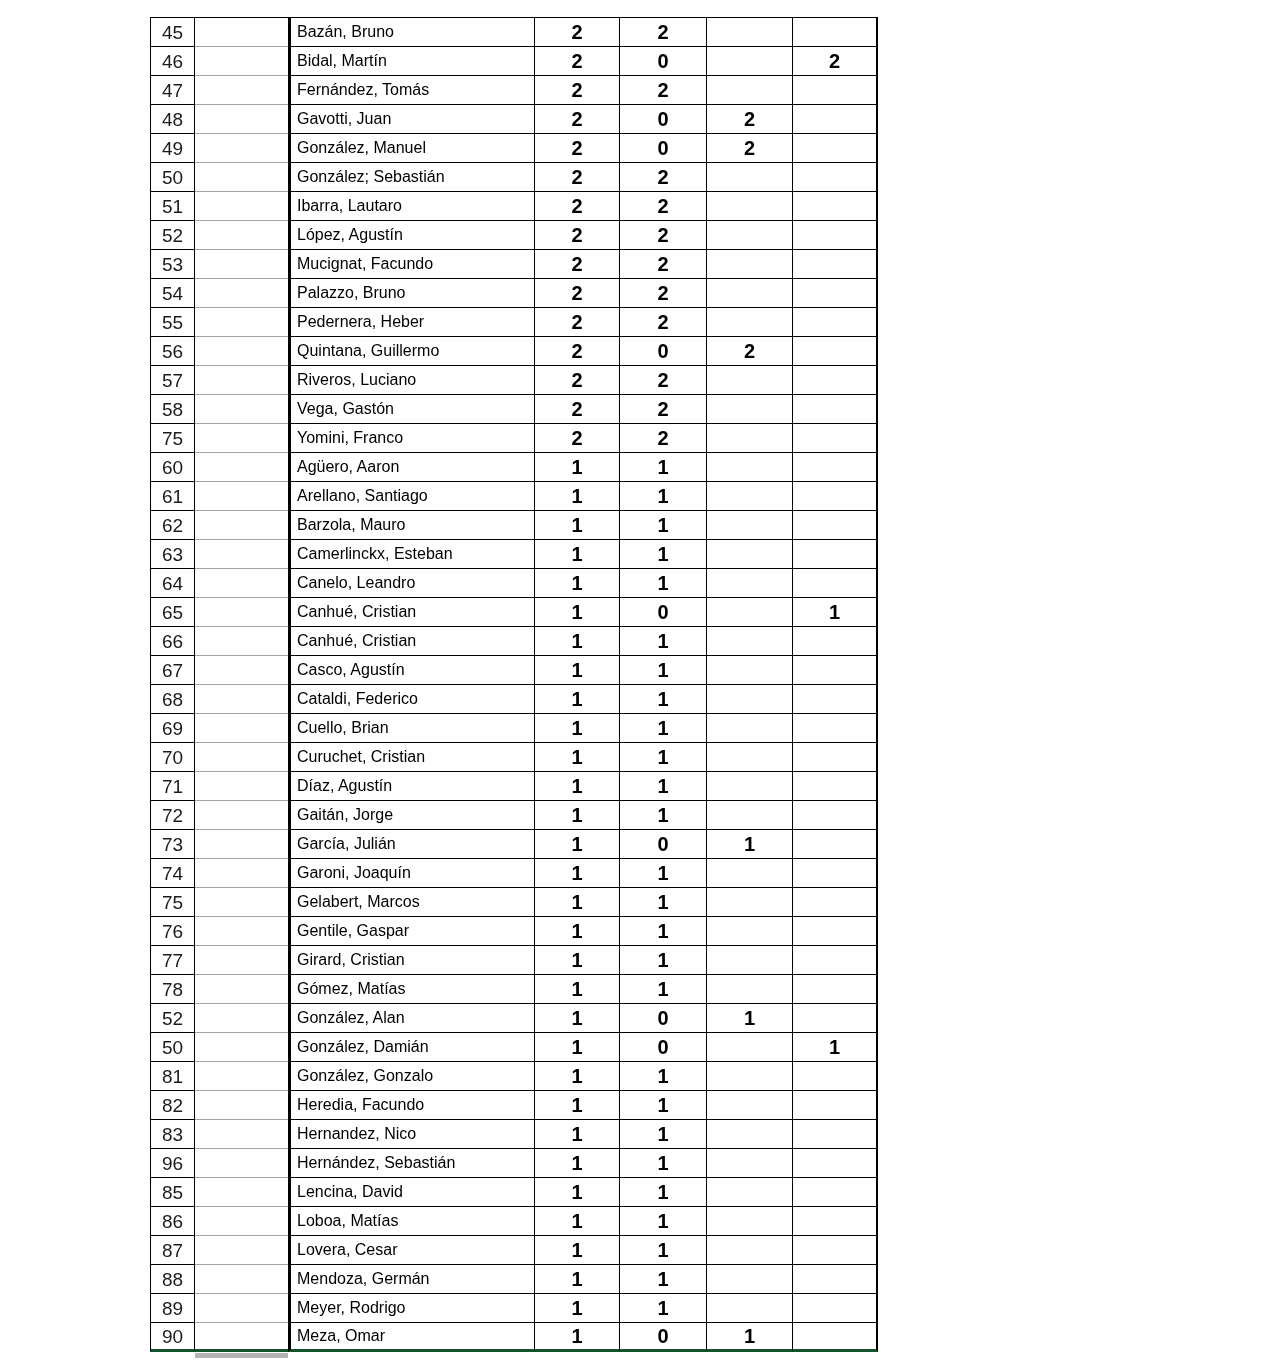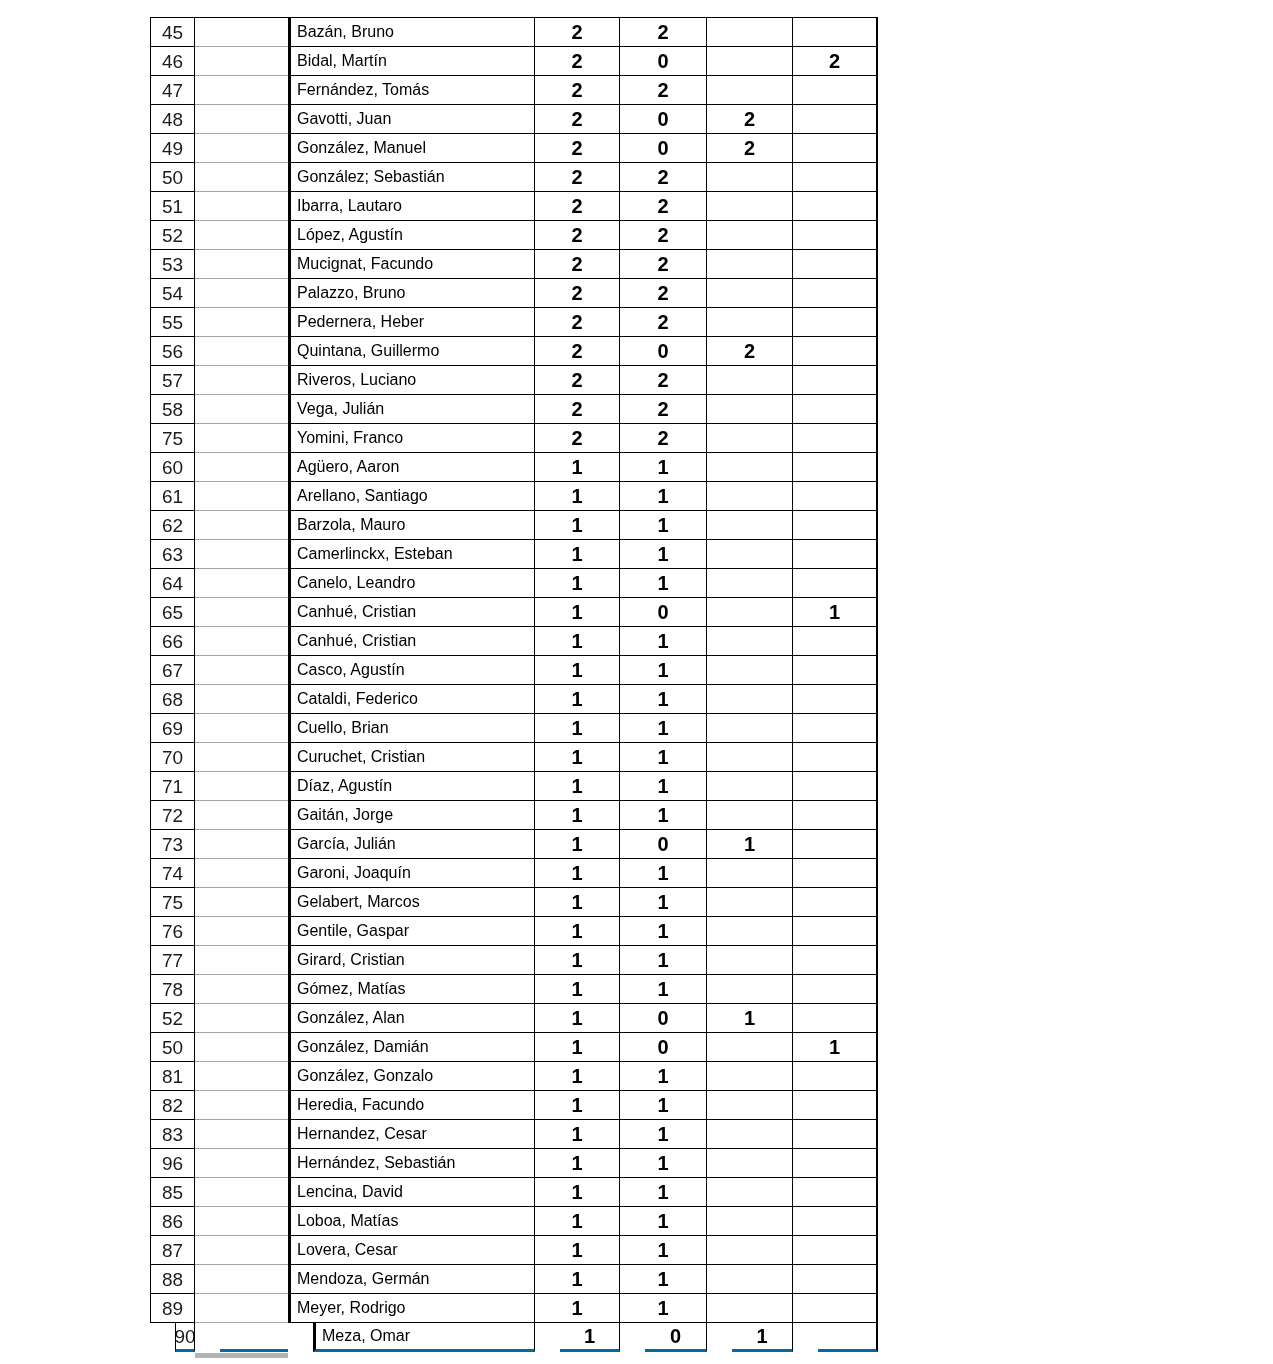--- a/index.html
+++ b/index.html
@@ -57,22 +57,21 @@
   }
   .c-score {
     border-bottom: 1px solid #000000;
     justify-content: center;
     font-size: 20px;
     font-weight: bold;
   }
   .c-s1, .c-s2, .c-s3 { border-right: 1px solid #000000; }
   .c-s4 { border-right: 2px solid #000000; }
   .row.last .cell {
-    border-bottom: 3px solid #0369a1;
-    margin-left: 25px;
+    border-bottom: 3px solid #14532d;
   }
   .gridline-stub {
     position: absolute;
     left: 45px;
     top: 1335px;
     width: 93px;
     height: 5px;
     background: #b4b4b4;
   }
 </style>
@@ -194,21 +193,21 @@
         <div class="cell c-empty"></div>
         <div class="cell c-name">Riveros, Luciano</div>
         <div class="cell c-score c-s1">2</div>
         <div class="cell c-score c-s2">2</div>
         <div class="cell c-score c-s3"></div>
         <div class="cell c-score c-s4"></div>
       </div>
       <div class="row">
         <div class="cell c-num">58</div>
         <div class="cell c-empty"></div>
-        <div class="cell c-name">Vega, Julián</div>
+        <div class="cell c-name">Vega, Gastón</div>
         <div class="cell c-score c-s1">2</div>
         <div class="cell c-score c-s2">2</div>
         <div class="cell c-score c-s3"></div>
         <div class="cell c-score c-s4"></div>
       </div>
       <div class="row">
         <div class="cell c-num">75</div>
         <div class="cell c-empty"></div>
         <div class="cell c-name">Yomini, Franco</div>
         <div class="cell c-score c-s1">2</div>
@@ -419,21 +418,21 @@
         <div class="cell c-empty"></div>
         <div class="cell c-name">Heredia, Facundo</div>
         <div class="cell c-score c-s1">1</div>
         <div class="cell c-score c-s2">1</div>
         <div class="cell c-score c-s3"></div>
         <div class="cell c-score c-s4"></div>
       </div>
       <div class="row">
         <div class="cell c-num">83</div>
         <div class="cell c-empty"></div>
-        <div class="cell c-name">Hernandez, Cesar</div>
+        <div class="cell c-name">Hernandez, Nico</div>
         <div class="cell c-score c-s1">1</div>
         <div class="cell c-score c-s2">1</div>
         <div class="cell c-score c-s3"></div>
         <div class="cell c-score c-s4"></div>
       </div>
       <div class="row">
         <div class="cell c-num">96</div>
         <div class="cell c-empty"></div>
         <div class="cell c-name">Hernández, Sebastián</div>
         <div class="cell c-score c-s1">1</div>

